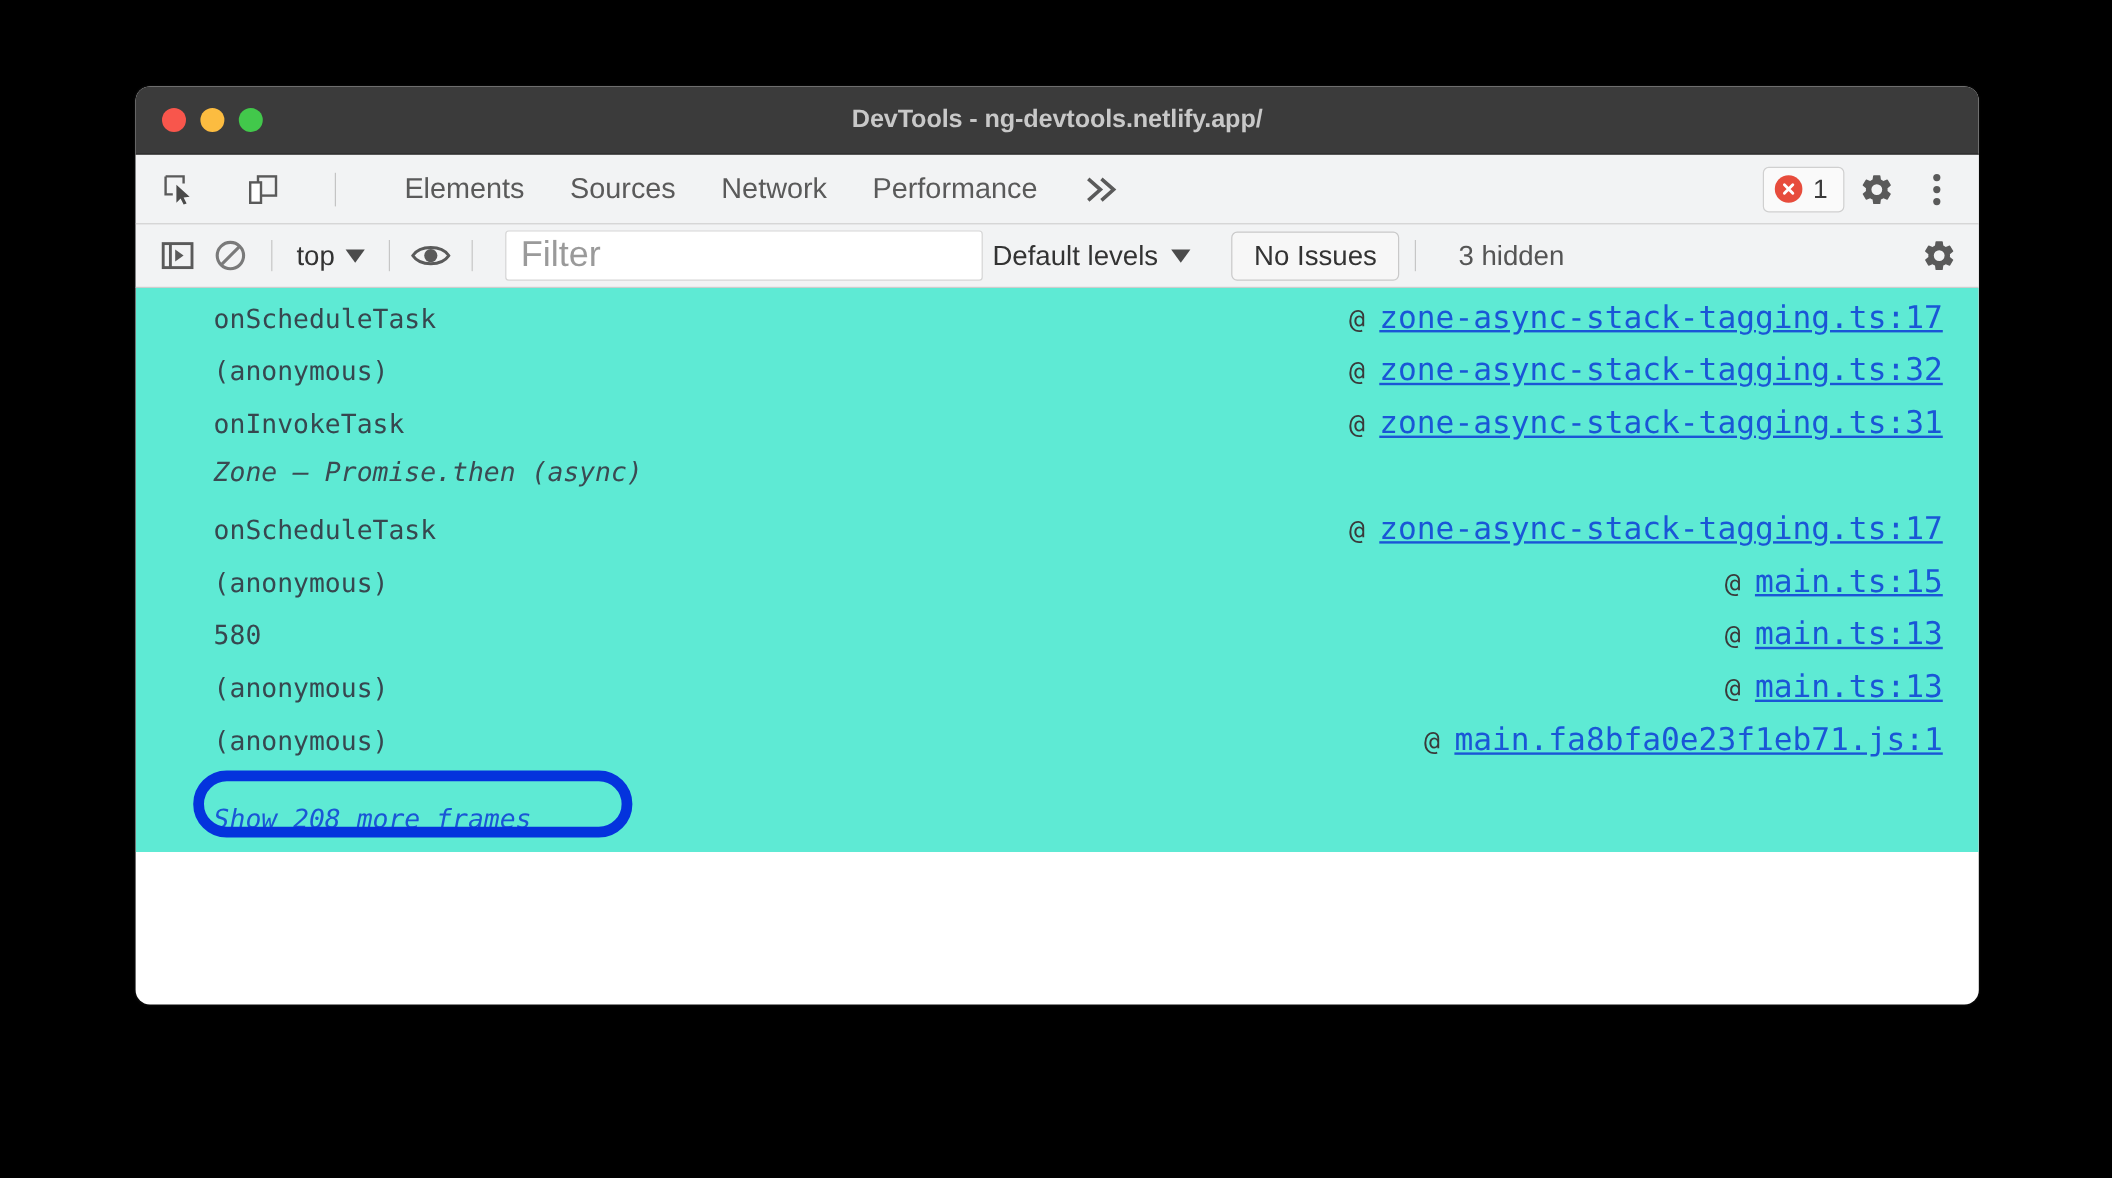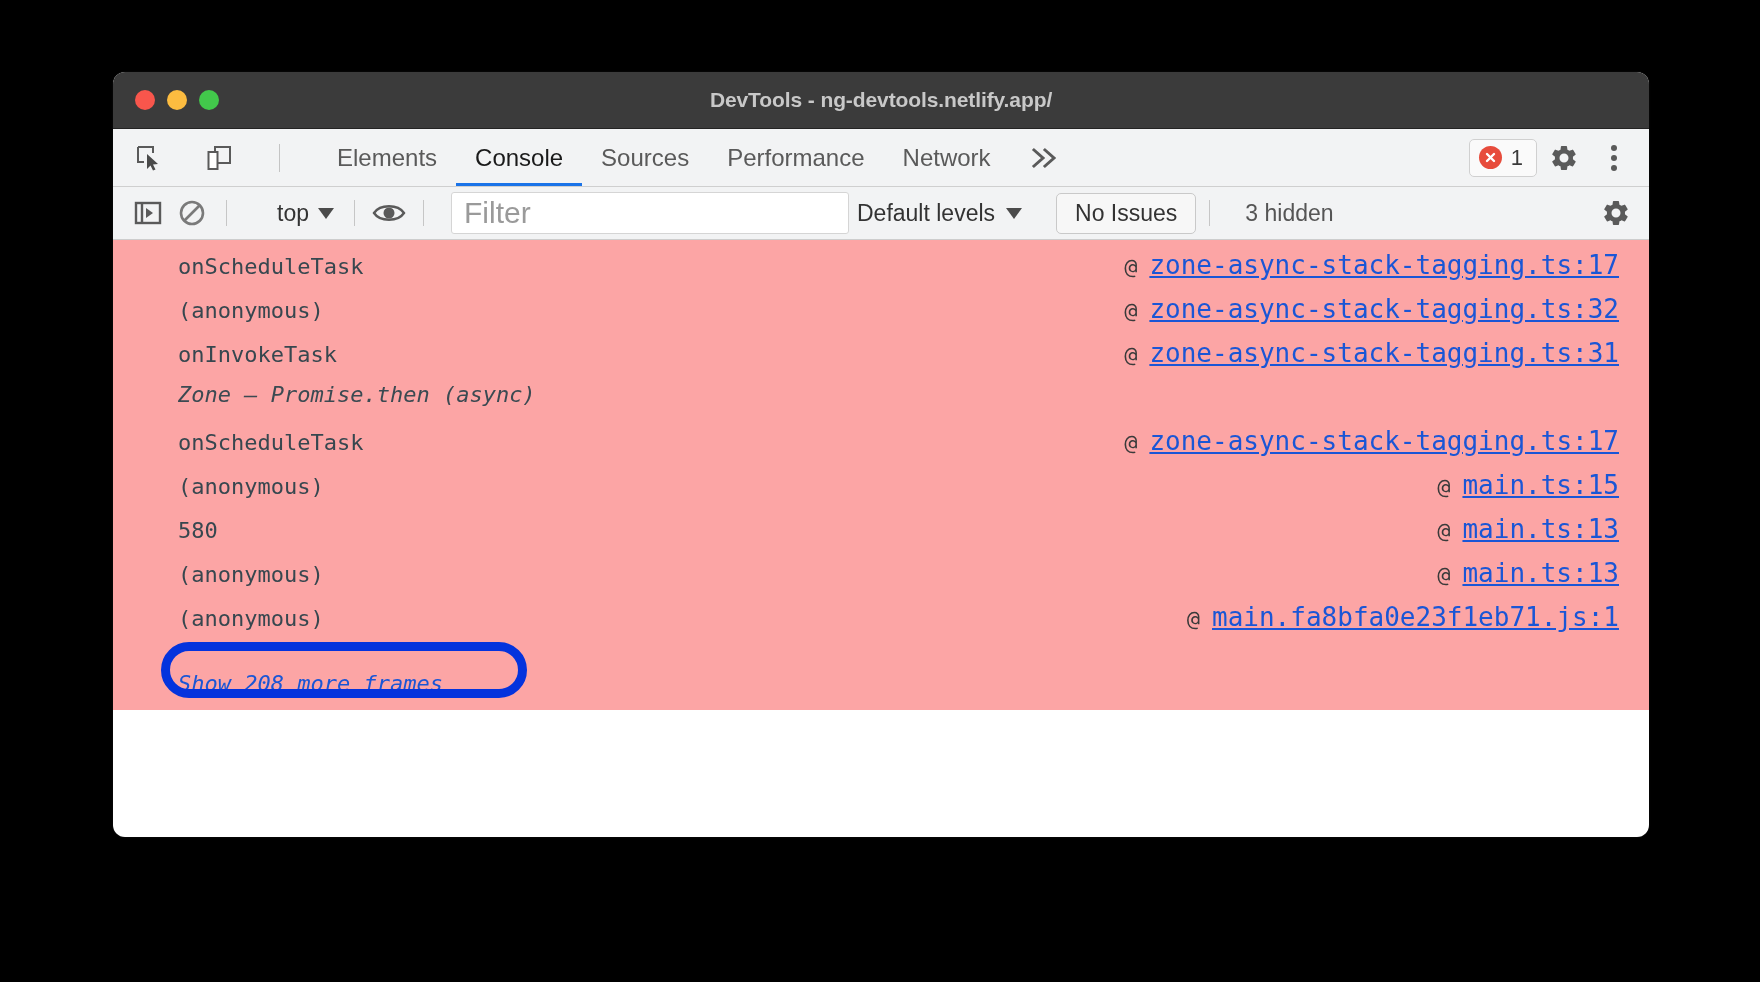--- a/index.html
+++ b/index.html
@@ -202,21 +202,20 @@
   }
   .ct-select {
     display: flex;
     align-items: center;
     gap: 9px;
     font-size: 23px;
     color: #333;
     padding: 3px 7px;
     cursor: pointer;
     white-space: nowrap;
-    margin-left: 30px;
   }
   .caret {
     width: 0;
     height: 0;
     border-left: 8px solid transparent;
     border-right: 8px solid transparent;
     border-top: 11px solid #4b4b4b;
   }
   .filter-input {
     flex: 0 0 auto;
@@ -268,21 +267,21 @@
   }
 
   
   .console-body {
     position: relative;
     height: 470px;
     background: #ffffff;
     overflow: hidden;
   }
   .error-block {
-    background: #fca5a5;
+    background: #5eead4;
     border-bottom: 1px solid #f3d8d8;
     padding: 10px 0 16px 0;
   }
   .frame-row {
     display: flex;
     align-items: baseline;
     height: 44px;
     padding-left: 65px;
     padding-right: 30px;
     font-family: "DejaVu Sans Mono", "Liberation Mono", monospace;
@@ -371,31 +370,28 @@
           <rect x="10" y="3" width="15" height="16" fill="none" stroke="#5a5a5a" stroke-width="2"></rect>
           <rect x="3.5" y="8" width="9" height="17" fill="#ffffff" stroke="#5a5a5a" stroke-width="2"></rect>
         </svg>
       </div>
       <div class="tb-sep"></div>
 
       <div class="tabs">
         <div class="tab">
           <span>Elements</span>
         </div>
-        <div class="tab active">
-          <span>Console</span>
-        </div>
         <div class="tab">
           <span>Sources</span>
         </div>
         <div class="tab">
+          <span>Network</span>
+        </div>
+        <div class="tab">
           <span>Performance</span>
-        </div>
-        <div class="tab">
-          <span>Network</span>
         </div>
         <div class="tab-more">
           <svg width="30" height="22" viewBox="0 0 30 22">
             <path d="M4 3 L13 11 L4 19" fill="none" stroke="#5a5a5a" stroke-width="3" stroke-linecap="square"></path>
             <path d="M15 3 L24 11 L15 19" fill="none" stroke="#5a5a5a" stroke-width="3" stroke-linecap="square"></path>
           </svg>
         </div>
       </div>
 
       <div class="tabbar-right">

